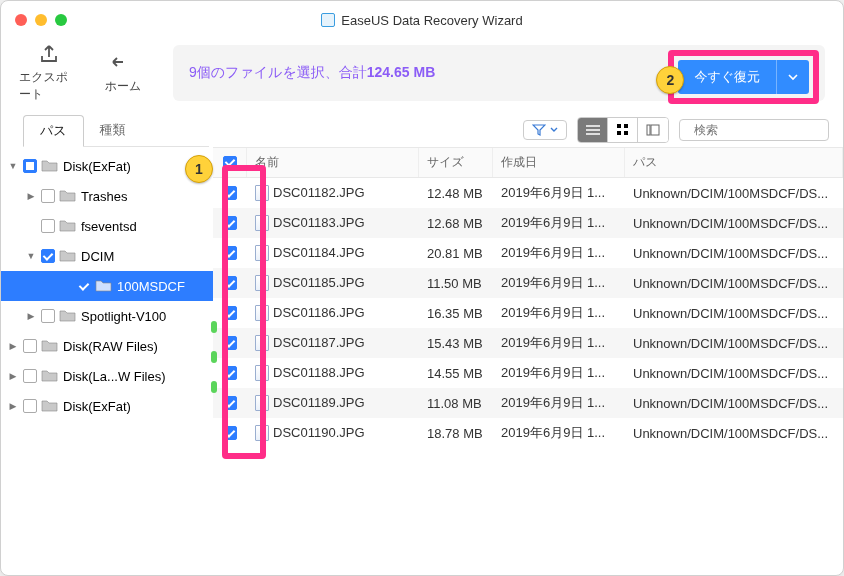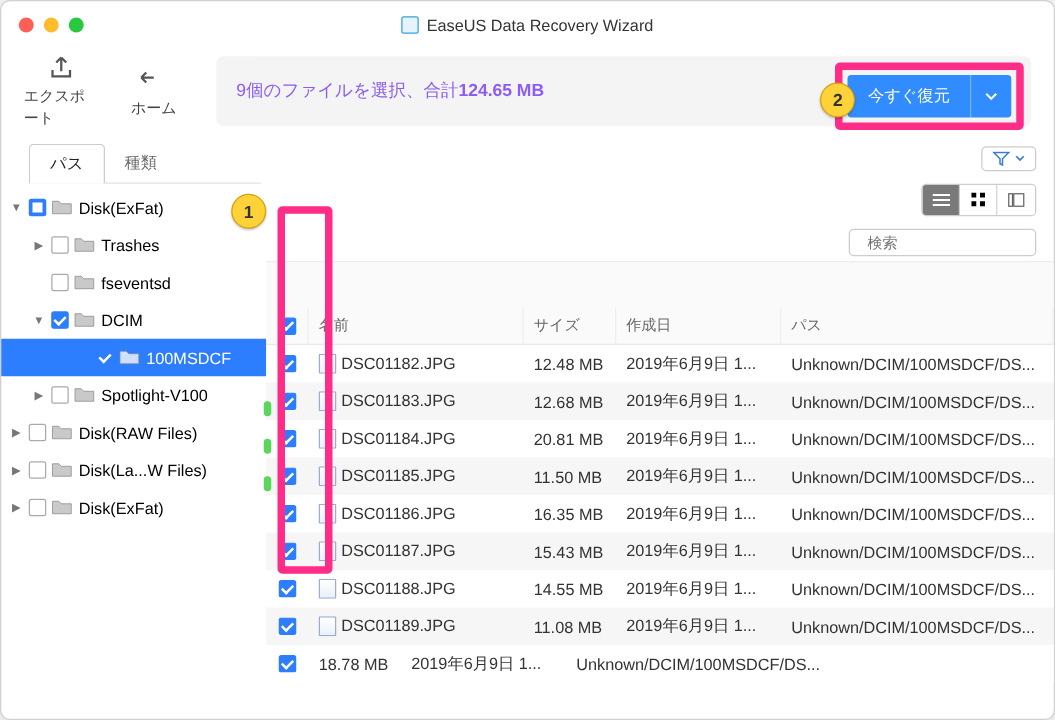--- a/index.html
+++ b/index.html
@@ -35,30 +35,30 @@
 .arrow{width:12px;display:inline-flex;justify-content:center;color:#777;font-size:9px;}
 .tree-row.sel .arrow{color:#fff;}
 .cbx{width:14px;height:14px;border:1px solid #aaa;border-radius:2px;display:inline-flex;align-items:center;justify-content:center;background:#fff;}
 .cbx.on{background:#2d7dff;border-color:#2d7dff;}
 .cbx.on::after{content:"";width:4px;height:7px;border:solid #fff;border-width:0 2px 2px 0;transform:rotate(45deg);margin-top:-2px;}
 .cbx.mix{background:#2d7dff;border-color:#2d7dff;}
 .cbx.mix::after{content:"";width:8px;height:8px;background:#fff;display:block;margin:auto;}
 .fold{width:18px;height:14px;display:inline-block;}
 .fold svg{display:block;}
 .main{flex:1; display:flex; flex-direction:column;}
-.toolbar2{display:flex;align-items:flex-end;gap:10px;padding:4px 14px 4px 0;justify-content:flex-end;border-bottom:1px solid #e8e8e8;flex-direction:column;}
+.toolbar2{display:flex;align-items:center;gap:10px;padding:4px 14px 4px 0;justify-content:flex-end;border-bottom:1px solid #e8e8e8;}
 .filter{display:flex;align-items:center;gap:4px;border:1px solid #ccc;border-radius:4px;padding:3px 8px;cursor:pointer;background:#fff;font-size:11px;color:#3a7bd5;}
 .seg{display:flex;border:1px solid #ccc;border-radius:4px;overflow:hidden;}
 .seg button{width:30px;height:24px;background:#fff;border:none;border-right:1px solid #ccc;cursor:pointer;display:flex;align-items:center;justify-content:center;font-size:11px;color:#666;}
 .seg button:last-child{border-right:none;}
 .seg button.on{background:#7a7a7a;color:#fff;}
 .search{display:flex;align-items:center;border:1px solid #ccc;border-radius:4px;padding:3px 8px;gap:6px;background:#fff;width:150px;}
 .search input{border:none;outline:none;font-size:12px;flex:1;background:transparent;}
 .thead{display:flex;font-size:12px;color:#666;border-bottom:1px solid #e8e8e8;background:#fafafa;}
-.thead > div{padding:6px 8px;border-right:1px solid #eee;margin-top:36px;}
+.thead > div{padding:6px 8px;border-right:1px solid #eee;}
 .col-chk{width:34px;display:flex;align-items:center;justify-content:center;}
 .col-name{flex:0 0 172px;}
 .col-size{flex:0 0 74px;}
 .col-date{flex:0 0 132px;}
 .col-path{flex:1;}
 .rows{}
 .row{display:flex;font-size:13px;color:#333;height:30px;align-items:center;}
 .row:nth-child(odd){background:#fff;}
 .row:nth-child(even){background:#f6f6f6;}
 .row > div{padding:0 8px;white-space:nowrap;overflow:hidden;text-overflow:ellipsis;}
@@ -336,20 +336,21 @@
             </div>
             <div class="col-name"><span class="fileico"></span><span>DSC01189.JPG</span></div>
             <div class="col-size">11.08 MB</div>
             <div class="col-date">2019年6月9日 1...</div>
             <div class="col-path">Unknown/DCIM/100MSDCF/DS...</div>
           </div>
           <div class="row">
             <div class="col-chk">
               <span class="cbx on"></span>
             </div>
+            <div class="col-name"><span class="fileico"></span><span>DSC01190.JPG</span></div>
             <div class="col-size">18.78 MB</div>
             <div class="col-date">2019年6月9日 1...</div>
             <div class="col-path">Unknown/DCIM/100MSDCF/DS...</div>
           </div>
         </div>
     </div>
   </div>
 
   <div class="chkcol-outline"></div>
 <span class="greenbar" style="top: 320px;"></span>

